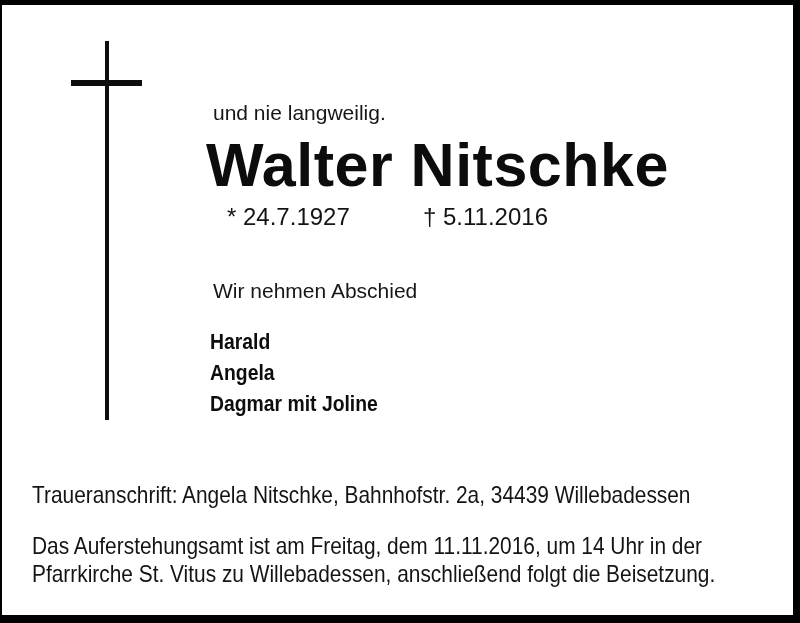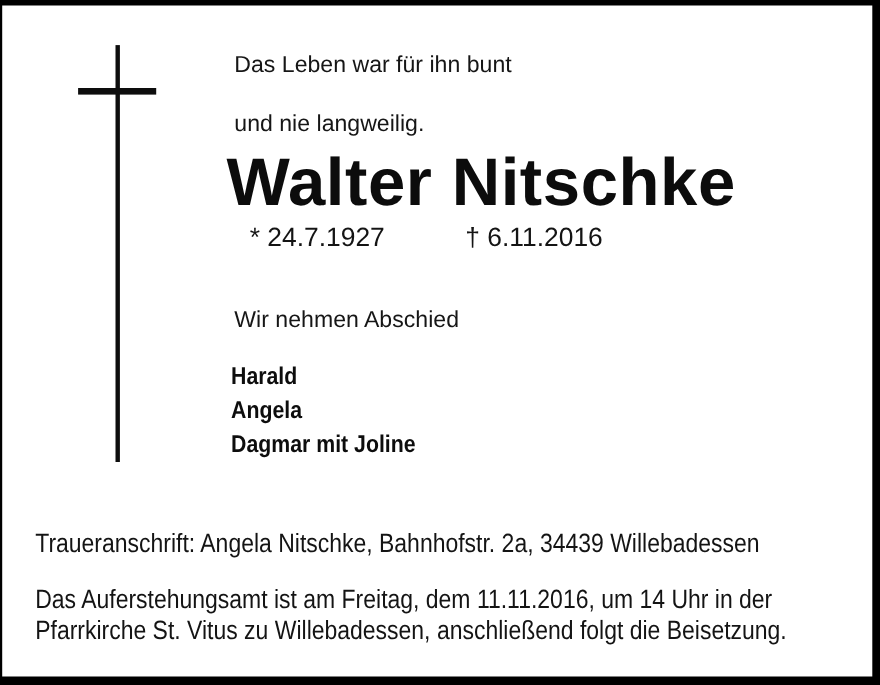--- a/index.html
+++ b/index.html
@@ -72,29 +72,29 @@
   <div class="frame-bar frame-top"></div>
   <div class="frame-bar frame-bottom"></div>
   <div class="frame-bar frame-left"></div>
   <div class="frame-bar frame-right"></div>
 
   <div>
     <div class="cross-v"></div>
     <div class="cross-h"></div>
   </div>
 
-  <div class="epitaph"><span>Das Leben war für ihn bunt</span><br>
+  <div class="epitaph"><br>
     <span>und nie langweilig.</span>
   </div>
 
   <div class="deceased-name">Walter Nitschke</div>
 
   <div class="dates-row">
     <span class="birth-date">* 24.7.1927</span>
-    <span class="death-date">† 6.11.2016</span>
+    <span class="death-date">† 5.11.2016</span>
   </div>
 
   <div class="farewell-line">Wir nehmen Abschied</div>
 
   <div class="mourners">
     <div>Harald</div>
     <div>Angela</div>
     <div>Dagmar mit Joline</div>
   </div>
 

